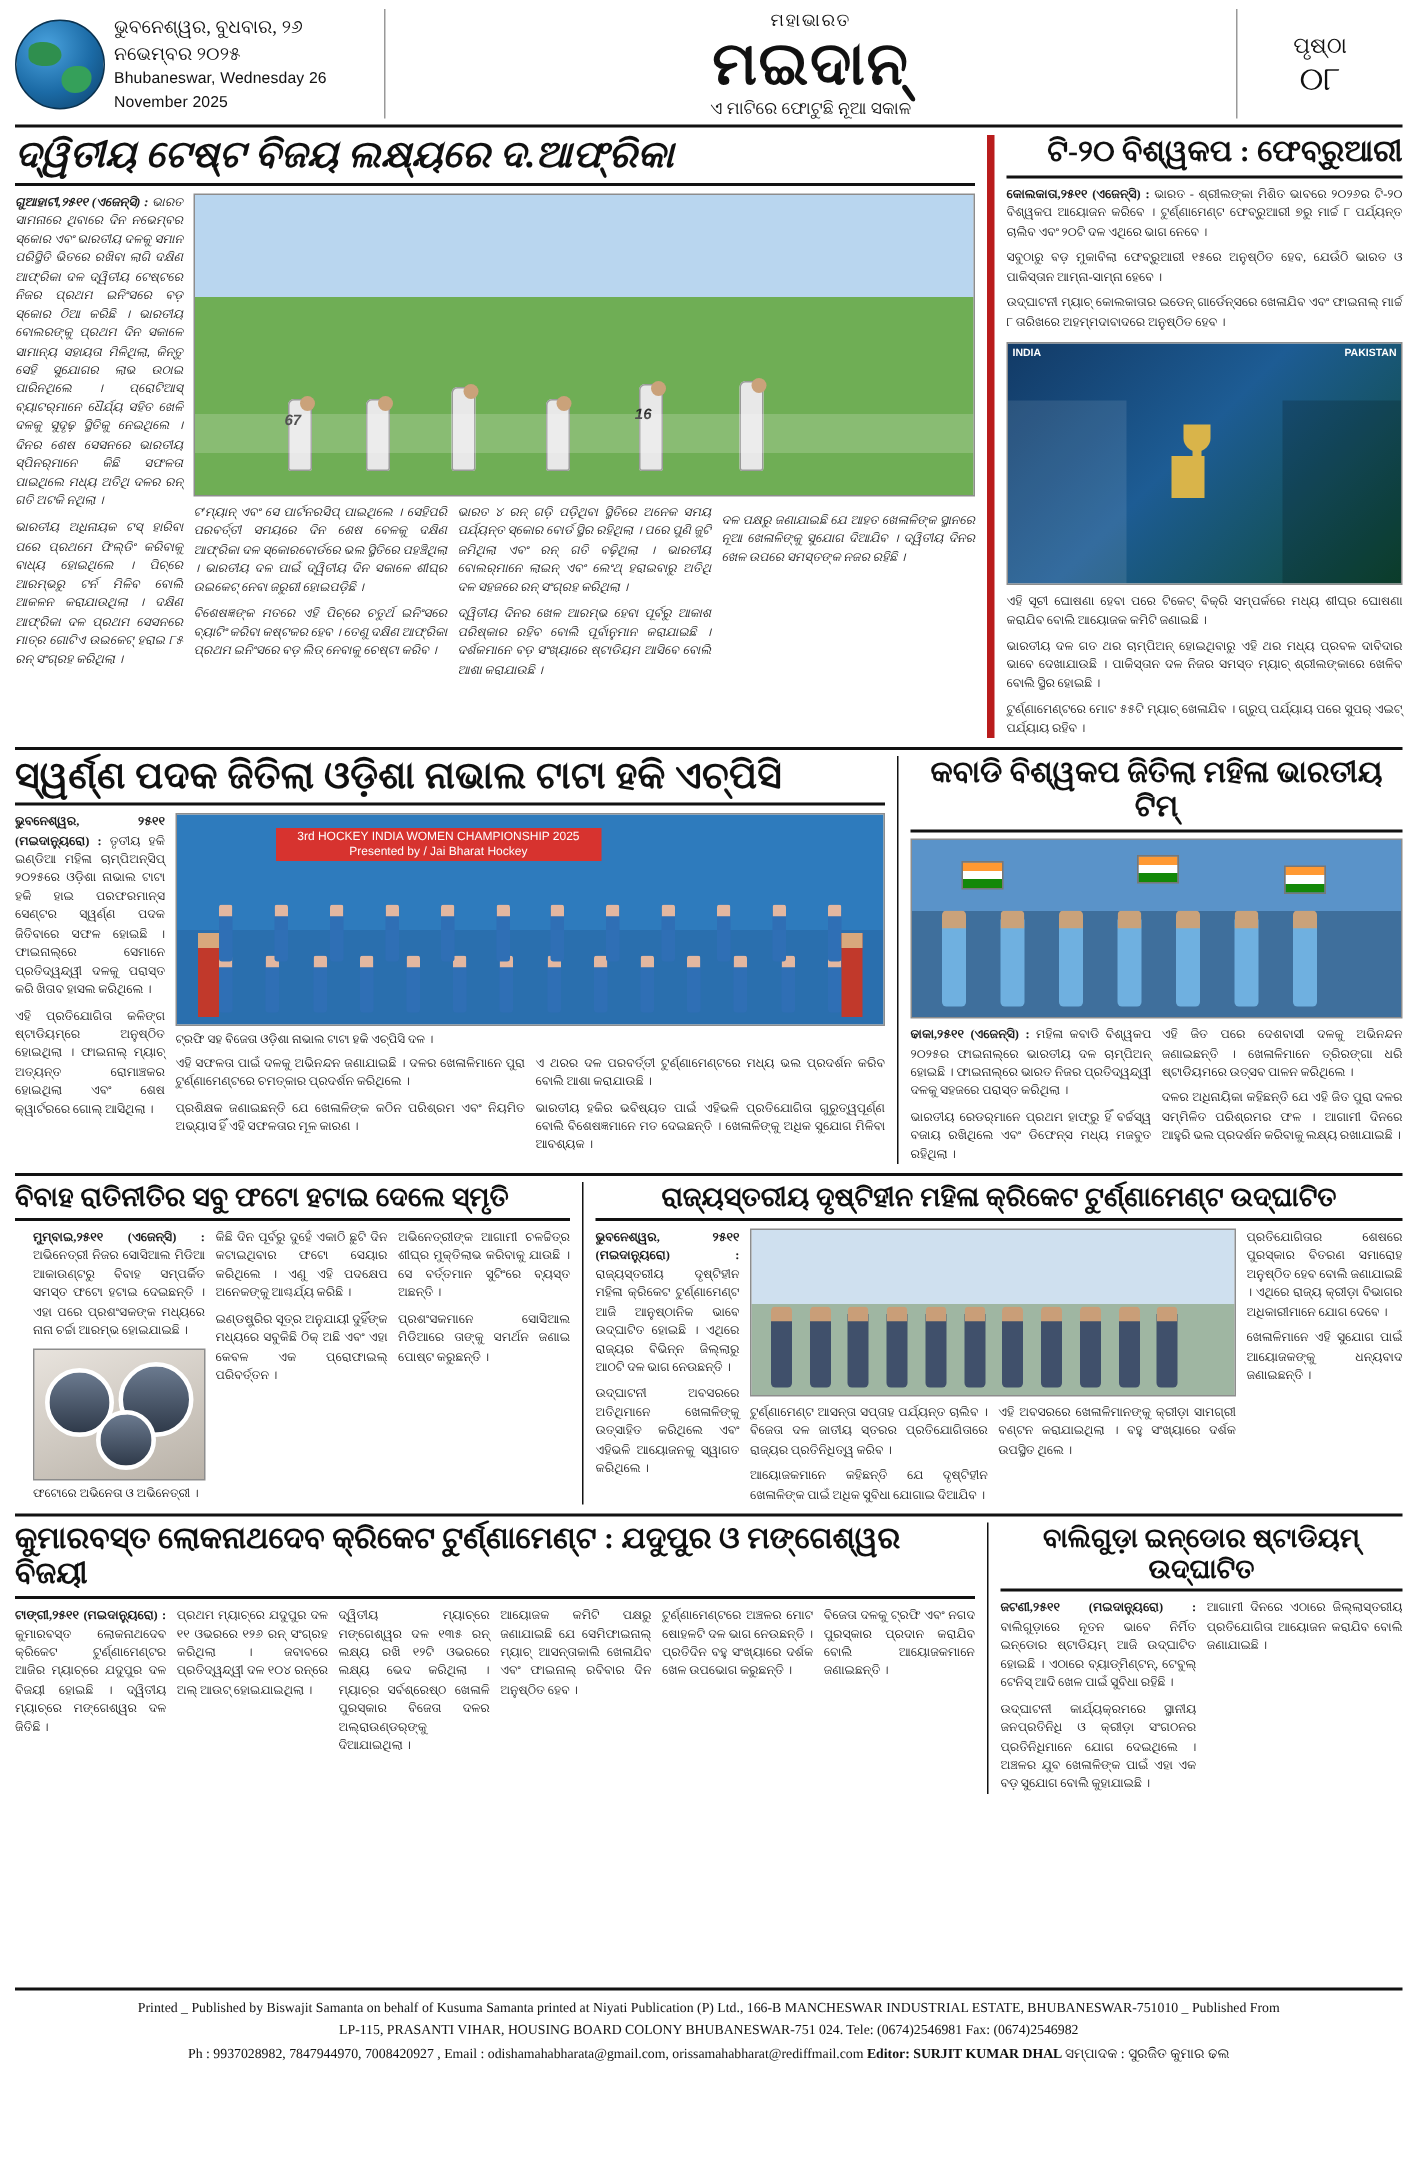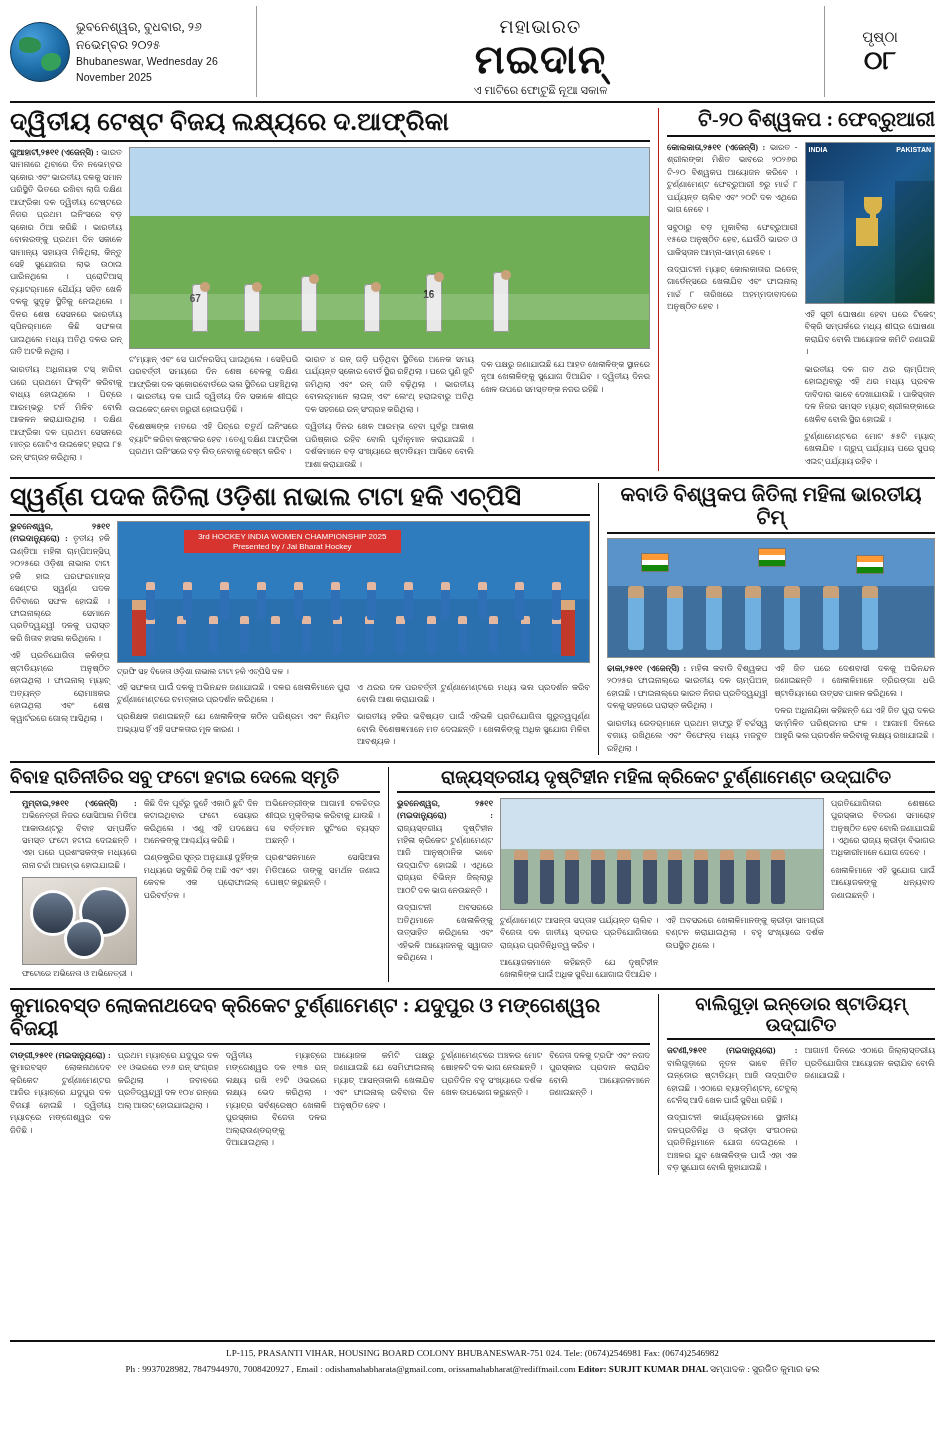--- a/index.html
+++ b/index.html
@@ -16,26 +16,26 @@
   .mh-left{width:240px;display:flex;align-items:center;gap:6px;border-right:1px solid #999;padding-right:6px;}
   .globe{width:58px;height:58px;border-radius:50%;
      background:radial-gradient(circle at 35% 30%, #4aa3df 0%, #1b6aa5 55%, #0d3f66 100%);
      border:1px solid #0b3350;position:relative;flex:0 0 auto;overflow:hidden;}
   .globe:before{content:"";position:absolute;left:8px;top:14px;width:22px;height:16px;background:#2f8f4e;border-radius:40% 60% 50% 45%;}
   .globe:after{content:"";position:absolute;left:30px;top:30px;width:20px;height:18px;background:#35a05a;border-radius:50% 40% 55% 45%;}
   .mh-left-txt{font-size:11px;line-height:1.45;}
   .mh-or{font-size:12.5px;}
   .mh-en{font-size:10.5px;font-family:"Liberation Sans",sans-serif;letter-spacing:.1px;}
   .mh-center{flex:1;text-align:center;padding:0 4px;position:relative;}
-  .paper-name{font-size:19px;letter-spacing:1px;color:#111;margin-top:10px;}
+  .paper-name{font-size:12px;letter-spacing:1px;color:#111;margin-top:0;}
   .maidan{font-size:40px;font-weight:bold;letter-spacing:1px;line-height:1;margin-top:2px;}
   .tagline{font-size:11.5px;margin-top:4px;}
   .mh-right{width:110px;border-left:1px solid #999;text-align:center;display:flex;flex-direction:column;justify-content:center;}
   .pg-lbl{font-size:15px;}
-  .pg-num{font-size:26px;font-weight:bold;line-height:1;margin-top:2px;}
+  .pg-num{font-size:22px;font-weight:normal;line-height:1;margin-top:2px;}
 
   
   .rule{border-top:2px solid #111;margin:5px 0 0 0;}
   .hl{font-size:25px;font-weight:bold;line-height:1.12;letter-spacing:.2px;}
   .hl-sm{font-size:20px;font-weight:bold;line-height:1.15;}
   .hl-xs{font-size:18px;font-weight:bold;line-height:1.15;}
 
   .cols{display:flex;gap:7px;}
   .col{flex:1;}
   .body-txt{font-size:8.3px;line-height:1.5;text-align:justify;color:#1a1a1a;
@@ -98,21 +98,21 @@
       <div class="tagline">ଏ ମାଟିରେ ଫୋଟୁଛି ନୂଆ ସକାଳ</div>
     </div>
     <div class="mh-right">
       <div class="pg-lbl">ପୃଷ୍ଠା</div>
       <div class="pg-num">୦୮</div>
     </div>
   </div>
 
   <div style="display:flex;gap:8px;margin-top:5px;">
 
-    <div style="flex:0 0 640px;border-right:1px solid #b91c1c;padding-right:8px;">
+    <div style="flex:0 0 640px;border-right:5px solid #b91c1c;padding-right:8px;font-style:italic;">
       <div class="hl">ଦ୍ୱିତୀୟ ଟେଷ୍ଟ ବିଜୟ ଲକ୍ଷ୍ୟରେ ଦ.ଆଫ୍ରିକା</div>
       <div class="rule" style="margin-top:4px;"></div>
 
       <div class="cols" style="margin-top:5px;">
         <div class="col" style="flex:0 0 112px;">
           <div class="body-txt">
             <span class="dl">ଗୁଆହାଟୀ,୨୫୧୧ (ଏଜେନ୍ସି) :</span>
             <span>ଭାରତ ସାମନାରେ ଥିବାରେ ଦିନ ନଭେମ୍ବର ସ୍କୋର ଏବଂ ଭାରତୀୟ ଦଳକୁ ସମାନ ପରିସ୍ଥିତି ଭିତରେ ରଖିବା ଲାଗି ଦକ୍ଷିଣ ଆଫ୍ରିକା ଦଳ ଦ୍ୱିତୀୟ ଟେଷ୍ଟରେ ନିଜର ପ୍ରଥମ ଇନିଂସରେ ବଡ଼ ସ୍କୋର ଠିଆ କରିଛି । ଭାରତୀୟ ବୋଲରଙ୍କୁ ପ୍ରଥମ ଦିନ ସକାଳେ ସାମାନ୍ୟ ସହାୟତା ମିଳିଥିଲା, କିନ୍ତୁ ସେହି ସୁଯୋଗର ଲାଭ ଉଠାଇ ପାରିନଥିଲେ । ପ୍ରୋଟିଆସ୍ ବ୍ୟାଟର୍‌ମାନେ ଧୈର୍ଯ୍ୟ ସହିତ ଖେଳି ଦଳକୁ ସୁଦୃଢ଼ ସ୍ଥିତିକୁ ନେଇଥିଲେ । ଦିନର ଶେଷ ସେସନରେ ଭାରତୀୟ ସ୍ପିନର୍‌ମାନେ କିଛି ସଫଳତା ପାଇଥିଲେ ମଧ୍ୟ ଅତିଥି ଦଳର ରନ୍ ଗତି ଅଟକି ନଥିଲା ।</span>
           </div>
           <div class="body-txt" style="margin-top:6px;">ଭାରତୀୟ ଅଧିନାୟକ ଟସ୍ ହାରିବା ପରେ ପ୍ରଥମେ ଫିଲ୍ଡିଂ କରିବାକୁ ବାଧ୍ୟ ହୋଇଥିଲେ । ପିଚ୍‌ରେ ଆରମ୍ଭରୁ ଟର୍ନ ମିଳିବ ବୋଲି ଆକଳନ କରାଯାଉଥିଲା । ଦକ୍ଷିଣ ଆଫ୍ରିକା ଦଳ ପ୍ରଥମ ସେସନରେ ମାତ୍ର ଗୋଟିଏ ଉଇକେଟ୍ ହରାଇ ୮୫ ରନ୍ ସଂଗ୍ରହ କରିଥିଲା ।</div>
@@ -151,21 +151,21 @@
               <div class="body-txt" style="margin-top:5px;">ଦଳ ପକ୍ଷରୁ ଜଣାଯାଇଛି ଯେ ଆହତ ଖେଳାଳିଙ୍କ ସ୍ଥାନରେ ନୂଆ ଖେଳାଳିଙ୍କୁ ସୁଯୋଗ ଦିଆଯିବ । ଦ୍ୱିତୀୟ ଦିନର ଖେଳ ଉପରେ ସମସ୍ତଙ୍କ ନଜର ରହିଛି ।</div>
             </div>
           </div>
         </div>
       </div>
     </div>
 
     <div style="flex:1;">
       <div class="hl-sm" style="text-align:right;">ଟି-୨୦ ବିଶ୍ୱକପ : ଫେବ୍ରୁଆରୀ</div>
       <div class="rule" style="margin-top:4px;"></div>
-      <div class="cols" style="margin-top:5px;">
+      <div class="cols" style="margin-top:5px;flex-direction:column;">
         <div class="col">
           <div class="body-txt">
             <span class="dl">କୋଲକାତା,୨୫୧୧ (ଏଜେନ୍ସି) :</span>
             <span>ଭାରତ - ଶ୍ରୀଲଙ୍କା ମିଶିତ ଭାବରେ ୨୦୨୬ର ଟି-୨୦ ବିଶ୍ୱକପ ଆୟୋଜନ କରିବେ । ଟୁର୍ଣ୍ଣାମେଣ୍ଟ ଫେବ୍ରୁଆରୀ ୭ରୁ ମାର୍ଚ୍ଚ ୮ ପର୍ଯ୍ୟନ୍ତ ଚାଲିବ ଏବଂ ୨୦ଟି ଦଳ ଏଥିରେ ଭାଗ ନେବେ ।</span>
           </div>
           <div class="body-txt" style="margin-top:5px;">ସବୁଠାରୁ ବଡ଼ ମୁକାବିଲା ଫେବ୍ରୁଆରୀ ୧୫ରେ ଅନୁଷ୍ଠିତ ହେବ, ଯେଉଁଠି ଭାରତ ଓ ପାକିସ୍ତାନ ଆମ୍‌ନା-ସାମ୍‌ନା ହେବେ ।</div>
           <div class="body-txt" style="margin-top:5px;">ଉଦ୍‌ଘାଟନୀ ମ୍ୟାଚ୍ କୋଲକାତାର ଇଡେନ୍ ଗାର୍ଡେନ୍ସରେ ଖେଳାଯିବ ଏବଂ ଫାଇନାଲ୍ ମାର୍ଚ୍ଚ ୮ ତାରିଖରେ ଅହମ୍ମଦାବାଦରେ ଅନୁଷ୍ଠିତ ହେବ ।</div>
         </div>
         <div class="col">
           <div class="ph t20-ph" style="height:160px;">
@@ -392,19 +392,20 @@
           <div class="body-txt" style="margin-top:5px;">ଉଦ୍‌ଘାଟନୀ କାର୍ଯ୍ୟକ୍ରମରେ ସ୍ଥାନୀୟ ଜନପ୍ରତିନିଧି ଓ କ୍ରୀଡ଼ା ସଂଗଠନର ପ୍ରତିନିଧିମାନେ ଯୋଗ ଦେଇଥିଲେ । ଅଞ୍ଚଳର ଯୁବ ଖେଳାଳିଙ୍କ ପାଇଁ ଏହା ଏକ ବଡ଼ ସୁଯୋଗ ବୋଲି କୁହାଯାଇଛି ।</div>
         </div>
         <div class="col">
           <div class="body-txt">ଆଗାମୀ ଦିନରେ ଏଠାରେ ଜିଲ୍ଲାସ୍ତରୀୟ ପ୍ରତିଯୋଗିତା ଆୟୋଜନ କରାଯିବ ବୋଲି ଜଣାଯାଇଛି ।</div>
         </div>
       </div>
     </div>
   </div>
 
   <div class="footer">
+    <div>Printed _ Published by Biswajit Samanta on behalf of Kusuma Samanta printed at Niyati Publication (P) Ltd., 166-B MANCHESWAR INDUSTRIAL ESTATE, BHUBANESWAR-751010 _ Published From</div>
     <div class="l2">LP-115, PRASANTI VIHAR, HOUSING BOARD COLONY BHUBANESWAR-751  024. Tele: (0674)2546981 Fax: (0674)2546982</div>
     <div class="l3">
       <span>Ph : 9937028982, 7847944970, 7008420927 , Email : odishamahabharata@gmail.com, orissamahabharat@rediffmail.com </span><b>Editor:  SURJIT KUMAR DHAL </b><span>ସମ୍ପାଦକ : ସୁରଜିତ କୁମାର ଢଲ</span>
     </div>
   </div>
 
 </div>
 
 </body></html>

